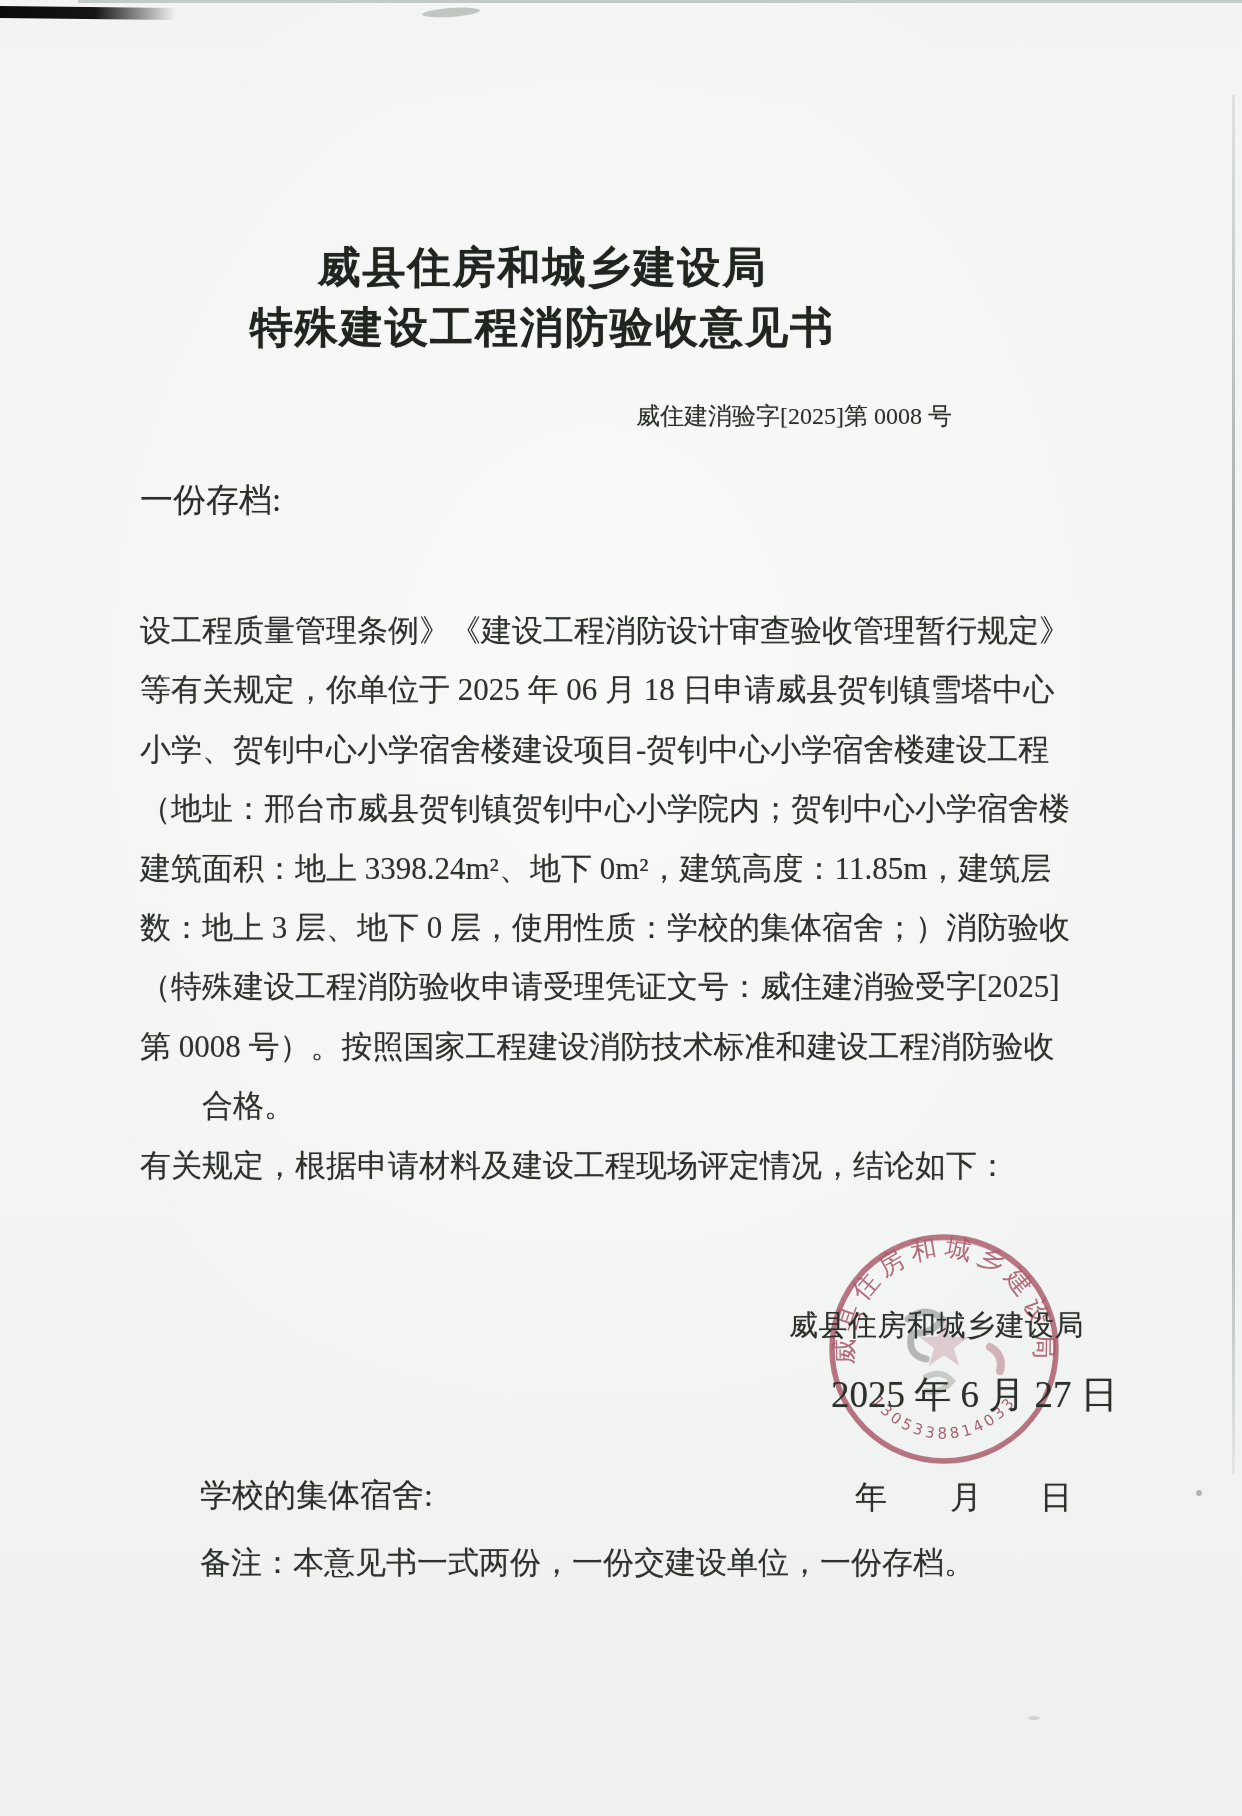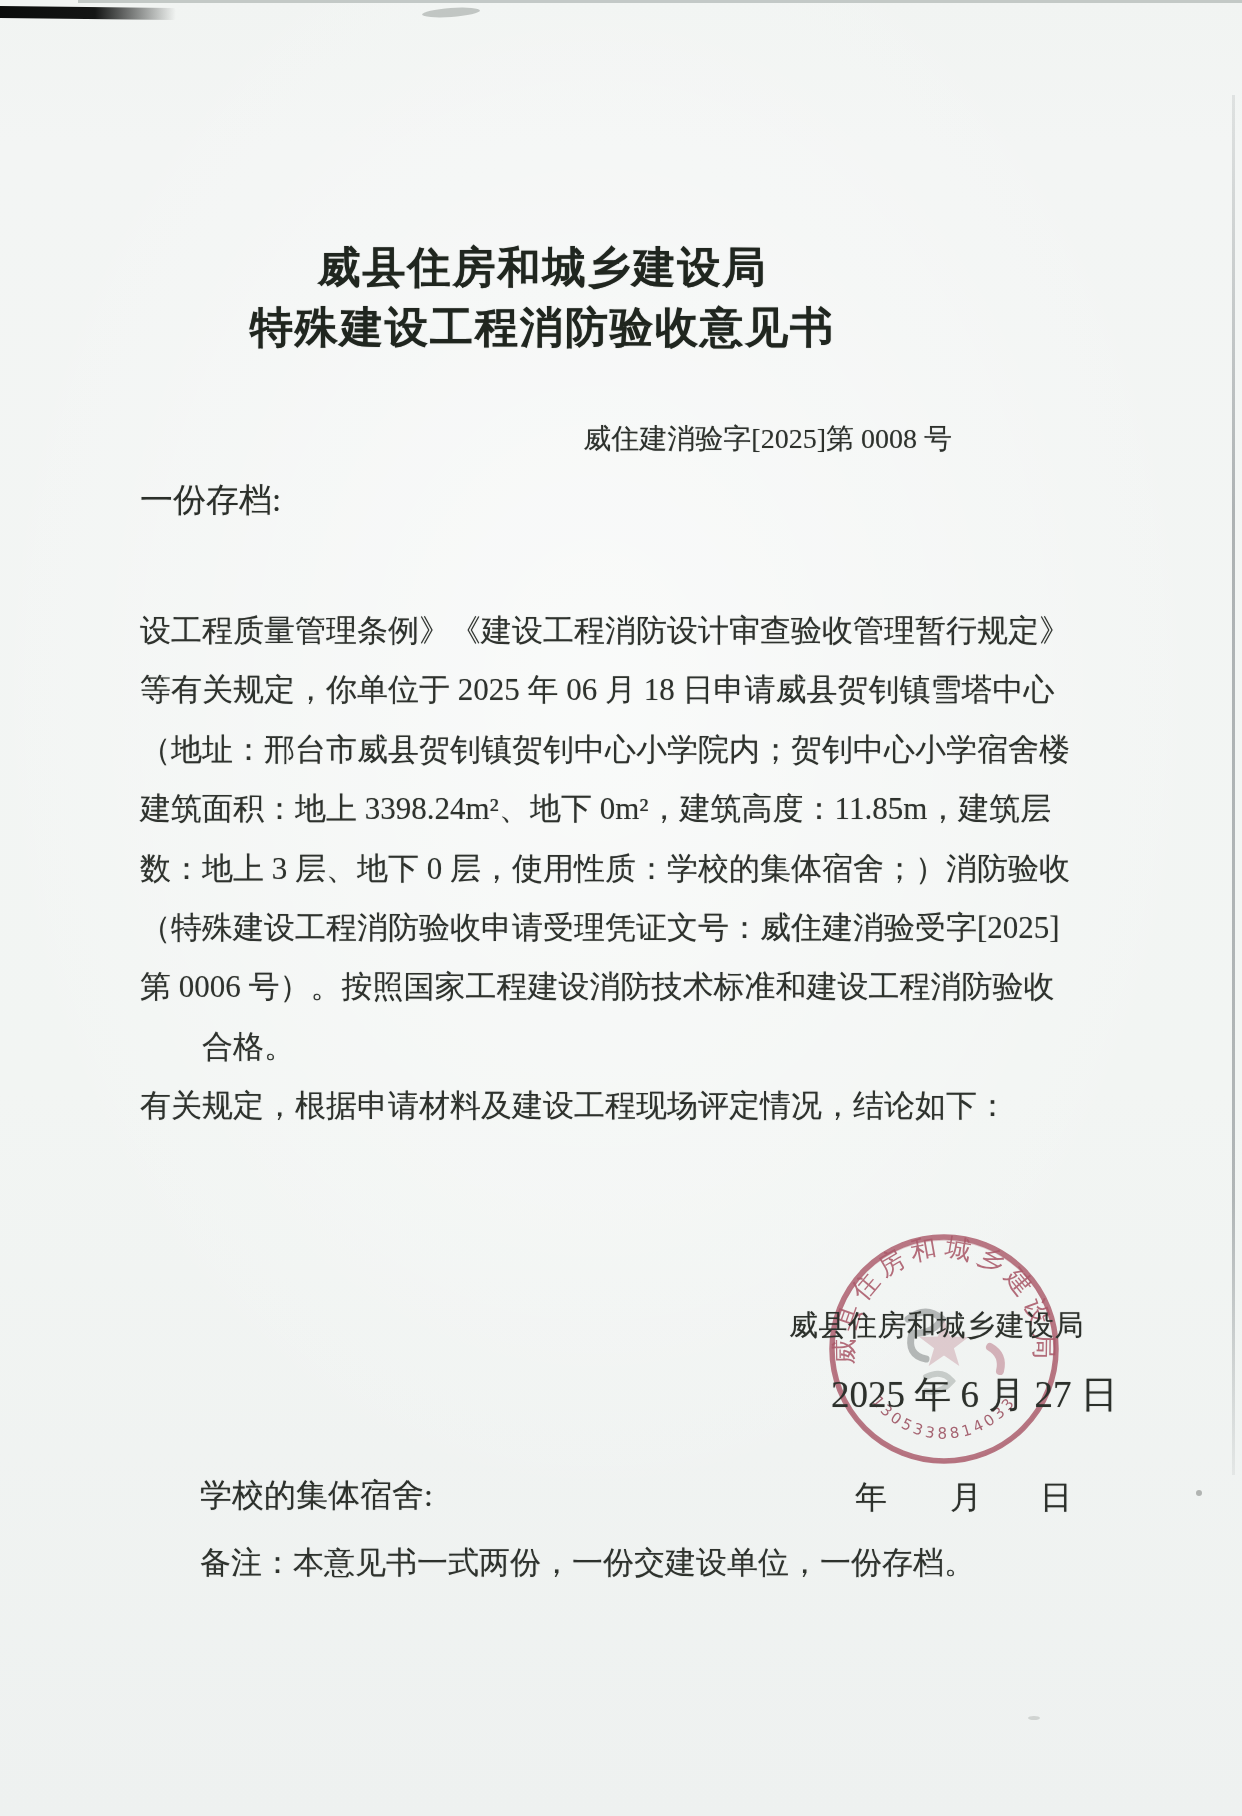--- a/index.html
+++ b/index.html
@@ -23,21 +23,21 @@
   .edge-right{position:absolute;left:1232px;top:95px;width:3px;height:1380px;
     background:linear-gradient(180deg,rgba(80,88,92,.12),rgba(70,78,84,.4) 30%,rgba(70,78,84,.38) 80%,rgba(80,88,92,.08));}
   .dot1{position:absolute;left:1196px;top:1490px;width:6px;height:6px;border-radius:50%;background:rgba(60,62,60,.35);}
   .dot2{position:absolute;left:1028px;top:1716px;width:12px;height:4px;border-radius:50%;background:rgba(100,104,102,.22);}
 
   
   .title-wrap{position:absolute;left:0;top:238px;width:1085px;text-align:center;
     font-weight:700;color:#20261f;letter-spacing:2px;
     text-shadow:0 0 1px rgba(28,33,30,.55);}
   .title-line{font-size:43px;line-height:60px;}
-  .docno{position:absolute;top:420px;right:290px;font-size:28px;color:#2d312c;
+  .docno{position:absolute;top:400px;right:290px;font-size:24px;color:#2d312c;
     text-shadow:0 0 1px rgba(40,45,43,.35);}
   .addressee{position:absolute;left:140px;top:478px;font-size:33px;color:#2b2f2a;
     text-shadow:0 0 1px rgba(40,45,43,.35);}
   .bodytext{position:absolute;left:140px;top:601px;width:850px;}
   .bline{font-size:31px;line-height:59.4px;white-space:nowrap;color:#2e322d;
     text-shadow:0 0 1px rgba(40,45,43,.35);}
   .bline.indent{padding-left:62px;}
 
   .sig{position:absolute;z-index:3;color:#2c302b;text-shadow:0 0 1px rgba(40,45,43,.4);}
   .sig-org{left:789px;top:1306px;font-size:29px;letter-spacing:0.5px;}
@@ -68,25 +68,26 @@
     <div class="title-line">特殊建设工程消防验收意见书</div>
   </div>
 
   <div class="docno">威住建消验字[2025]第 0008 号</div>
 
   <div class="addressee">一份存档:</div>
 
   <div class="bodytext">
     <div class="bline">设工程质量管理条例》《建设工程消防设计审查验收管理暂行规定》</div>
     <div class="bline">等有关规定，你单位于 2025 年 06 月 18 日申请威县贺钊镇雪塔中心</div>
+    <div class="bline">小学、贺钊中心小学宿舍楼建设项目-贺钊中心小学宿舍楼建设工程</div>
     <div class="bline">（地址：邢台市威县贺钊镇贺钊中心小学院内；贺钊中心小学宿舍楼</div>
     <div class="bline">建筑面积：地上 3398.24m²、地下 0m²，建筑高度：11.85m，建筑层</div>
     <div class="bline">数：地上 3 层、地下 0 层，使用性质：学校的集体宿舍；）消防验收</div>
     <div class="bline">（特殊建设工程消防验收申请受理凭证文号：威住建消验受字[2025]</div>
-    <div class="bline">第 0006 号）。按照国家工程建设消防技术标准和建设工程消防验收</div>
+    <div class="bline">第 0008 号）。按照国家工程建设消防技术标准和建设工程消防验收</div>
     <div class="bline indent">合格。</div>
     <div class="bline">有关规定，根据申请材料及建设工程现场评定情况，结论如下：</div>
   </div>
 
   <svg class="seal" viewBox="0 0 248 248" xmlns="http://www.w3.org/2000/svg" xmlns:xlink="http://www.w3.org/1999/xlink">
     <defs>
       <path id="arcTop" d="M 42 162 A 91 91 0 1 1 206 162" fill="none"></path>
       <path id="arcBottom" d="M 50 174 A 89 89 0 0 0 198 174" fill="none"></path>
     </defs>
     <circle cx="124" cy="124" r="112" fill="none" stroke="#ad4f62" stroke-width="5.5" opacity="0.82"></circle>

